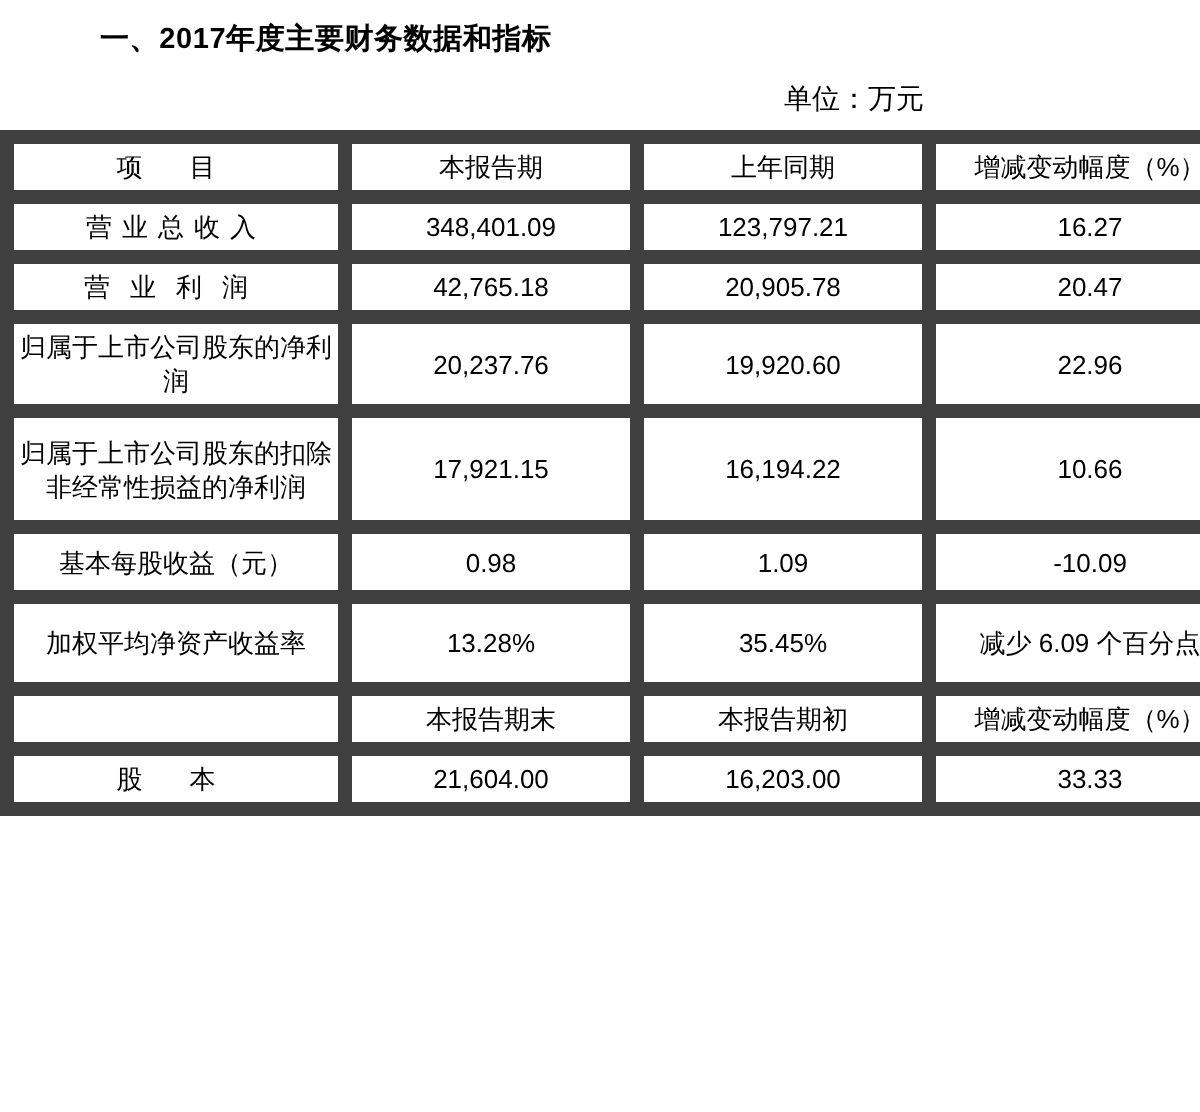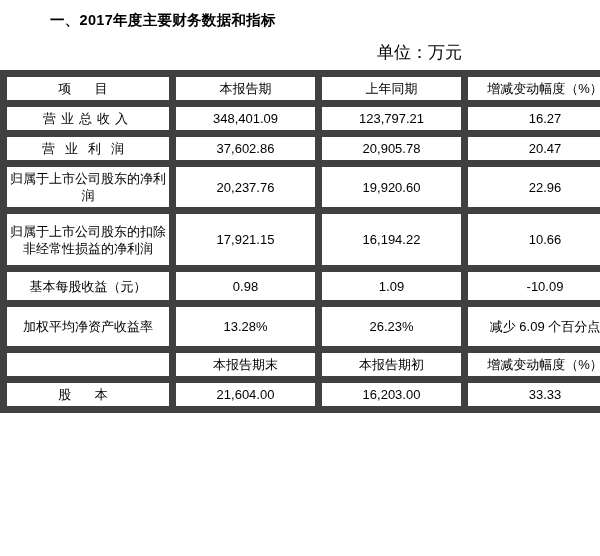--- a/index.html
+++ b/index.html
@@ -25,21 +25,21 @@
     font-family: "Liberation Sans", "DejaVu Sans", sans-serif;
     font-weight: bold;
     font-size: 14.5px;
     letter-spacing: 0.3px;
     padding: 9px 0 0 50px;
     line-height: 22px;
   }
   .unit-line {
     text-align: right;
     font-family: "Liberation Sans", "DejaVu Sans", sans-serif;
-    font-size: 17px;
+    font-size: 14px;
     padding: 10px 38px 6px 0;
   }
   table.fin {
     border-collapse: collapse;
     margin: 0 auto;
     width: 578px;
     table-layout: fixed;
     font-size: 13px;
   }
   table.fin td {
@@ -87,21 +87,21 @@
 
       <tr class="row-h">
         <td class="label sp-mid">营业总收入</td>
         <td class="c1">348,401.09</td>
         <td class="c2">123,797.21</td>
         <td class="c3">16.27</td>
       </tr>
 
       <tr class="row-h">
         <td class="label sp-wide">营业利润</td>
-        <td class="c1">37,602.86</td>
+        <td class="c1">42,765.18</td>
         <td class="c2">20,905.78</td>
         <td class="c3">20.47</td>
       </tr>
 
 
       <tr class="tall">
         <td class="label">归属于上市公司股东的净利润</td>
         <td class="c1">20,237.76</td>
         <td class="c2">19,920.60</td>
         <td class="c3">22.96</td>
@@ -117,21 +117,21 @@
       <tr class="row-h2">
         <td class="label">基本每股收益（元）</td>
         <td class="c1">0.98</td>
         <td class="c2">1.09</td>
         <td class="c3">-10.09</td>
       </tr>
 
       <tr class="tall">
         <td class="label">加权平均净资产收益率</td>
         <td class="c1">13.28%</td>
-        <td class="c2">26.23%</td>
+        <td class="c2">35.45%</td>
         <td class="c3">减少 6.09 个百分点</td>
       </tr>
 
       <tr class="row-h">
         <td class="label"></td>
         <td class="c1 hdr">本报告期末</td>
         <td class="c2 hdr">本报告期初</td>
         <td class="c3 hdr">增减变动幅度（%）</td>
       </tr>
 

